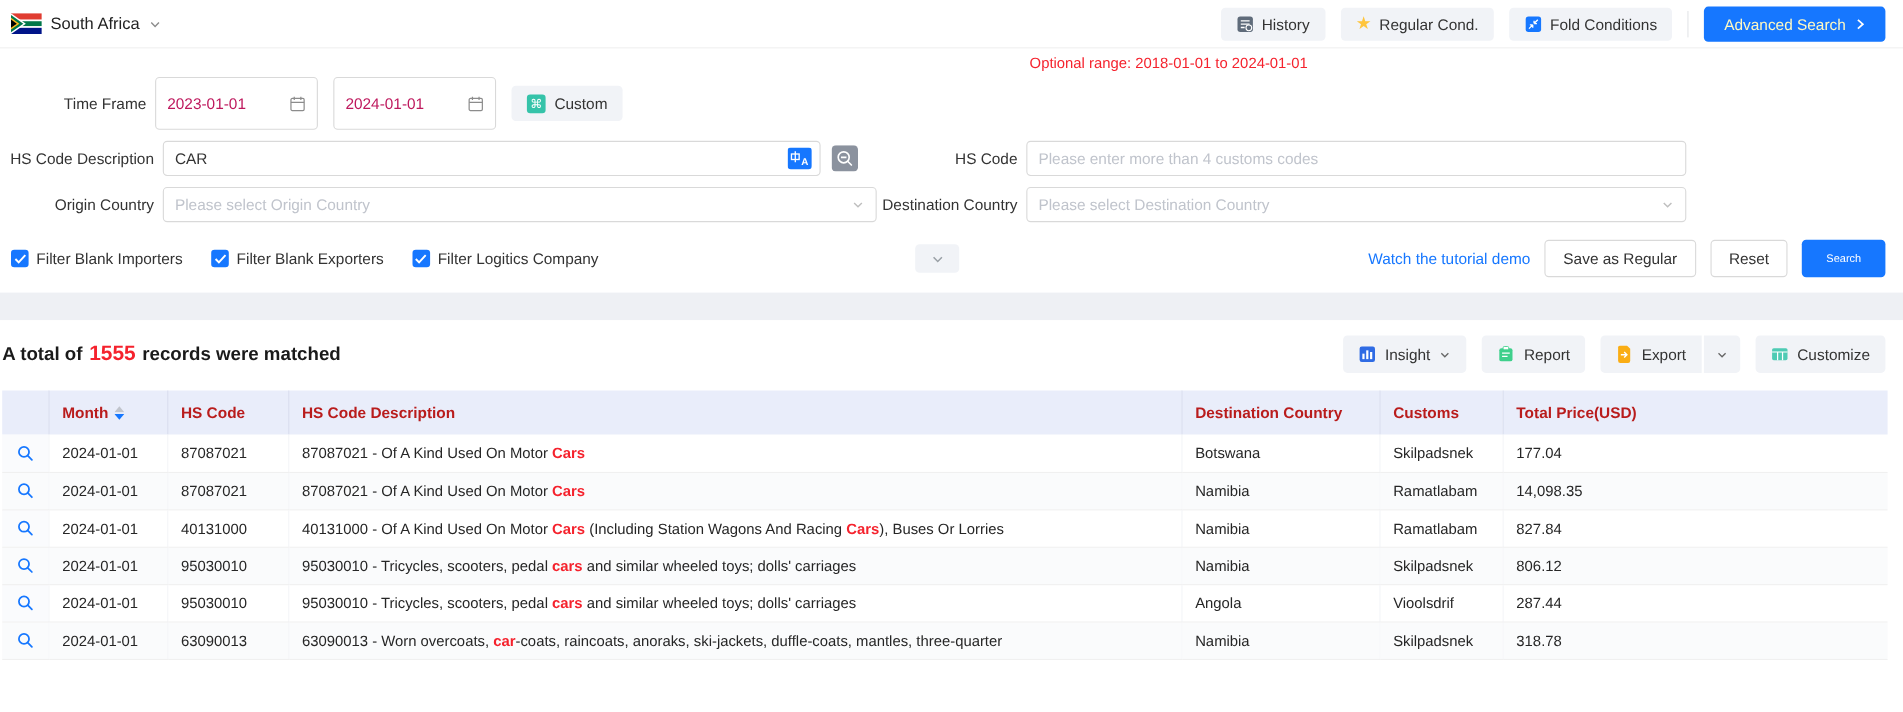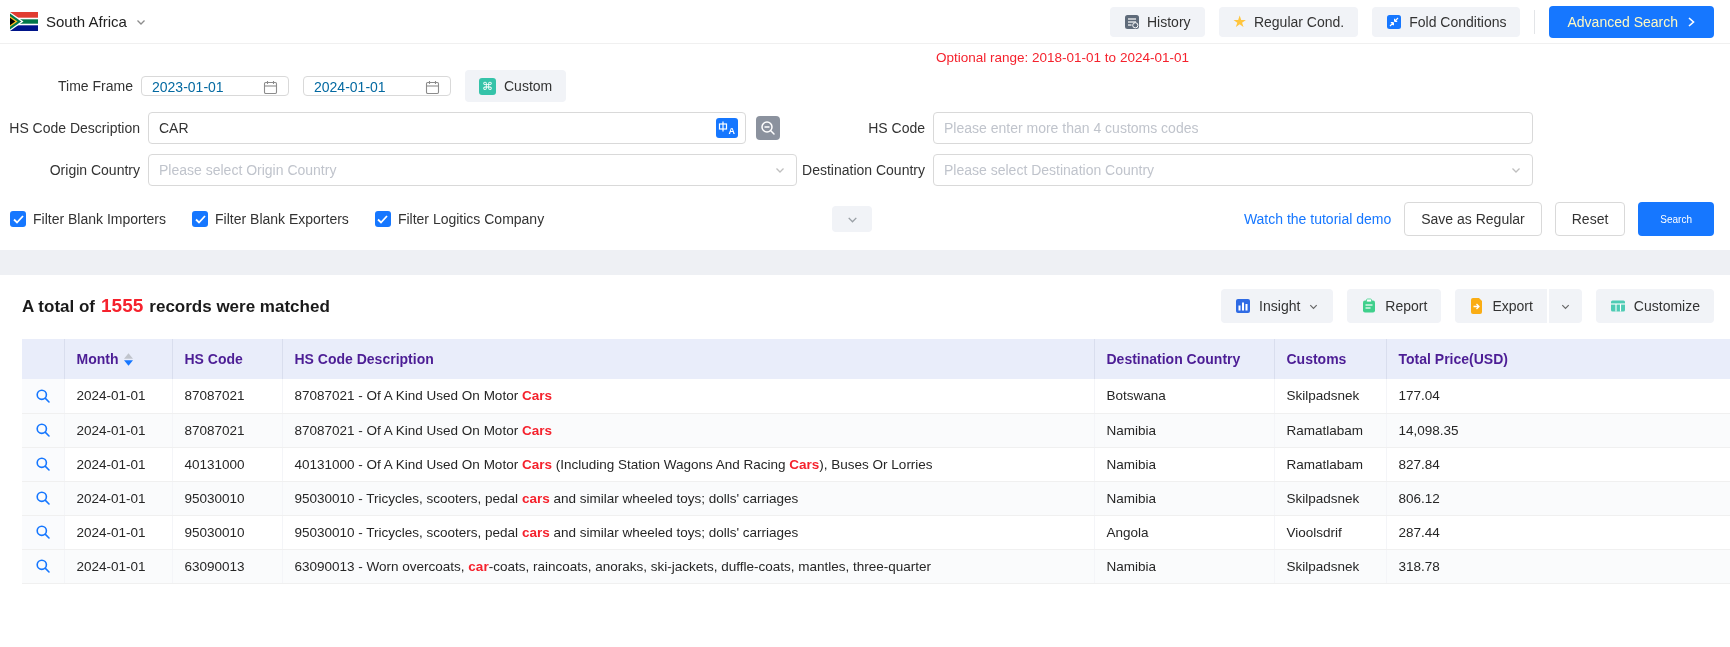--- a/index.html
+++ b/index.html
@@ -29,23 +29,23 @@
   .fcell.left { width:792px; flex:0 0 792px; }
   .fcell.right { flex:1; }
   .flabel { width:132px; text-align:right; margin-right:8px; color:#333; flex:0 0 132px; }
   .flabel-r { width:125px; text-align:right; margin-right:8px; color:#333; flex:0 0 125px; }
 
   .seg { display:flex; height:32px; }
   .seg-item { padding:0 18px; display:flex; align-items:center; font-size:14px; cursor:pointer; }
   .seg-item.plain { background:#fff; border:1px solid #d9d9d9; border-radius:2px 0 0 2px; color:#333; }
   .seg-item.active { background:#d9ecff; color:#1677ff; border-radius:0 2px 2px 0; }
 
-  .date-box { width:148px; height:20px; border:1px solid #d9d9d9; border-radius:4px;
-    display:flex; align-items:flex-end; justify-content:space-between; padding:0 10px;
-    color:#0369a1; cursor:pointer; background:#fff; }
+  .date-box { width:148px; height:48px; border:1px solid #d9d9d9; border-radius:4px;
+    display:flex; align-items:center; justify-content:space-between; padding:0 10px;
+    color:#be185d; cursor:pointer; background:#fff; }
   .custom-btn { display:flex; align-items:center; gap:8px; background:#f1f3f7; border:none;
     border-radius:4px; height:32px; padding:0 14px; margin-left:14px; font-size:14px;
     color:#333; cursor:pointer; font-family:inherit; }
   .cmd-badge { width:17px; height:17px; background:#35c3a9; color:#fff; border-radius:3px;
     display:flex; align-items:center; justify-content:center; font-size:11px; }
 
   .text-input { height:32px; border:1px solid #d9d9d9; border-radius:4px; padding:0 10px;
     font-size:14px; font-family:inherit; color:#333; background:#fff; outline:none; }
   .text-input::placeholder { color:#c0c4cc; }
   .input-wrap { position:relative; display:flex; align-items:center; }
@@ -66,35 +66,35 @@
   .chk-actions { margin-left:auto; display:flex; align-items:center; gap:13px; }
   .link { color:#1677ff; cursor:pointer; font-size:14px; }
   .ghost-btn { background:#fff; border:1px solid #d9d9d9; border-radius:4px; height:34px;
     padding:0 16px; font-size:14px; color:#333; cursor:pointer; font-family:inherit; }
   .primary-btn { background:#1677ff; border:none; border-radius:4px; height:34px;
     padding:0 22px; font-size:10px; color:#fff; cursor:pointer; font-family:inherit; }
 
   .gray-band { height:25px; background:#eef0f4; }
 
   
-  .results { padding:14px 16px 0 22px; }
+  .results { padding:14px 16px 0 2px; }
   .summary-row { display:flex; align-items:center; justify-content:space-between; margin-bottom:16px; }
   .summary { font-size:17px; font-weight:bold; color:#1a1a1a; }
   .summary .count { color:#f5222d; font-size:19px; margin:0 6px; }
   .res-toolbar { display:flex; align-items:center; gap:14px; }
   .res-btn { display:flex; align-items:center; gap:8px; background:#f1f3f7; border:none;
     border-radius:4px; height:34px; padding:0 14px; font-size:14px; color:#333;
     cursor:pointer; font-family:inherit; }
   .split { display:flex; gap:2px; }
   .split .res-btn.main { border-radius:4px 0 0 4px; }
   .split .res-btn.caret { border-radius:0 4px 4px 0; padding:0 11px; }
 
   
   table { border-collapse:collapse; table-layout:fixed; width:1714px; margin-left:0; }
-  thead th { background:#e9edfa; height:40px; font-weight:bold; font-size:14px; color:#4c1d95;
+  thead th { background:#e9edfa; height:40px; font-weight:bold; font-size:14px; color:#b91c1c;
     text-align:left; padding:0 12px; border-right:1px solid #d9deee; }
   thead th:last-child { border-right:none; }
   tbody td { height:34px; font-size:13.5px; color:#262626; padding:0 12px;
     border-bottom:1px solid #f0f0f0; border-right:1px solid #f4f5f8;
     white-space:nowrap; overflow:hidden; }
   tbody td:last-child { border-right:none; }
   tbody tr.alt td { background:#fafbfc; }
   td.cell-icon { text-align:center; padding:0; background:#fafbfd; cursor:pointer; }
   .hl { color:#f5222d; font-weight:bold; }
   .th-month { display:flex; align-items:center; gap:6px; cursor:pointer; }

